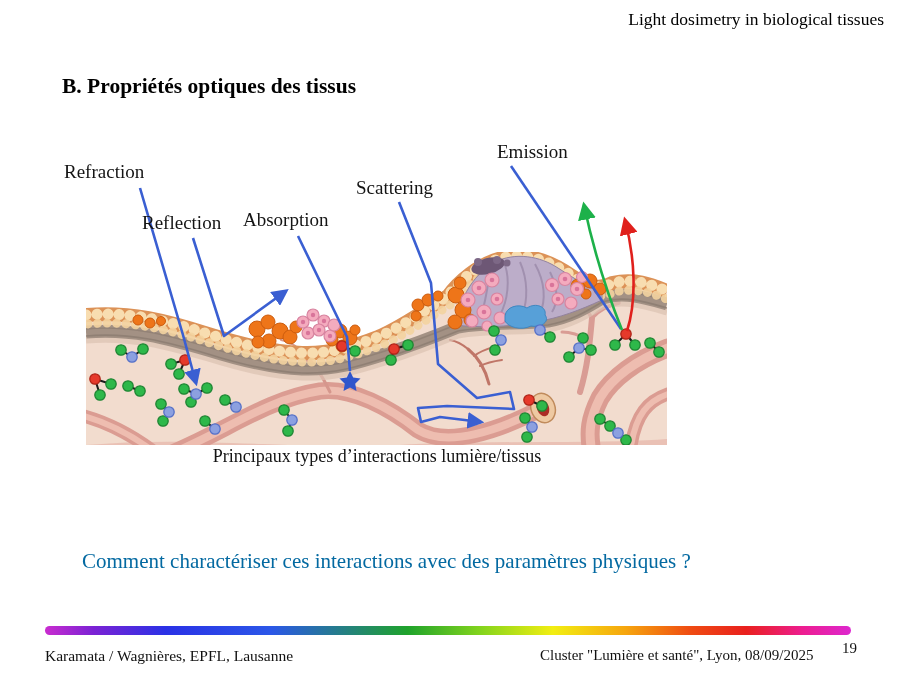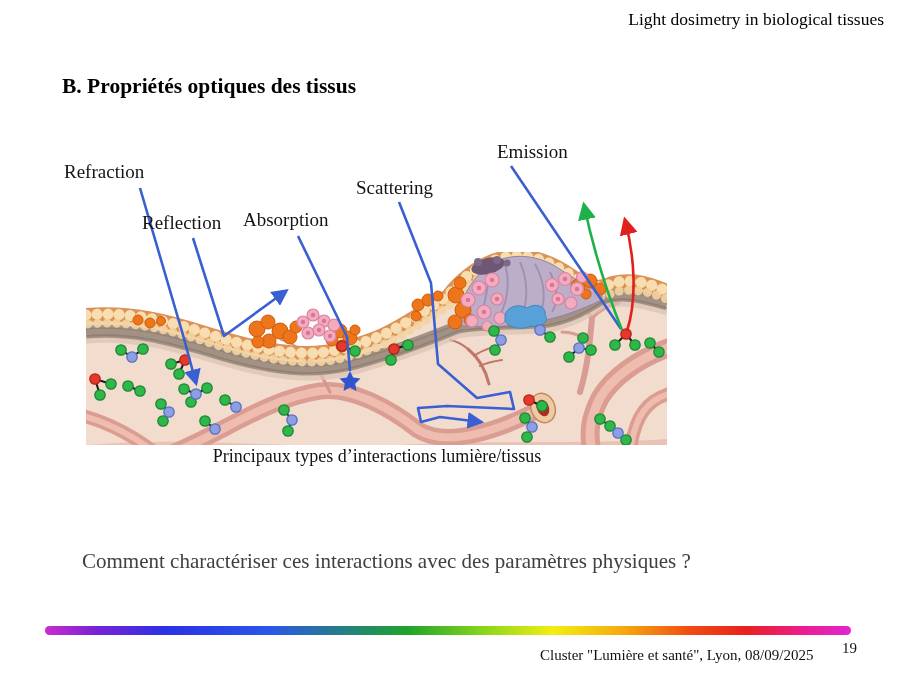--- a/index.html
+++ b/index.html
@@ -1,21 +1,21 @@
 <!DOCTYPE html>
 <html><head>
 <meta charset="utf-8">
 <style>
   html,body{margin:0;padding:0;background:#fff;}
   .slide{position:relative;width:900px;height:675px;background:#ffffff;overflow:hidden;
          font-family:"Liberation Serif","DejaVu Serif",serif;color:#111;}
   .abs{position:absolute;}
   .running-header{top:9px;right:16px;font-size:17.5px;color:#000;}
   .slide-title{top:74px;left:62px;font-size:21.5px;font-weight:bold;color:#000;}
-  .question{top:549px;left:82px;width:700px;font-size:21px;color:#404040;}
+  .question{top:549px;left:82px;width:700px;font-size:21px;color:#0369a1;}
   .rainbow{top:626px;left:45px;width:806px;height:9px;border-radius:5px;
     background:linear-gradient(90deg,#c92ccf 0%,#7b22d4 6%,#2a31e6 15%,#2b57e8 28%,#1fa32b 45%,#83d41d 54%,#f2ee12 63%,#f6a60e 72%,#ef4c12 80%,#e9201e 87%,#ed1d90 94%,#dd27cf 100%);}
   .footer-left{top:647px;left:45px;font-size:15.5px;}
   .footer-right{top:647px;left:540px;font-size:15px;}
   .page-number{top:640px;left:842px;font-size:15px;}
   svg text{font-family:"Liberation Serif","DejaVu Serif",serif;}
   .diag-label{font-size:19px;fill:#141414;}
   .caption{font-size:18px;fill:#141414;}
 </style>
 </head>
@@ -300,15 +300,16 @@
     <text class="diag-label" x="64" y="178">Refraction</text>
     <text class="diag-label" x="142" y="229">Reflection</text>
     <text class="diag-label" x="243" y="226">Absorption</text>
     <text class="diag-label" x="356" y="194">Scattering</text>
     <text class="diag-label" x="497" y="158">Emission</text>
     <text class="caption" x="377" y="462" text-anchor="middle">Principaux types d’interactions lumière/tissus</text>
   </svg>
 
   <div class="abs question">Comment charactériser ces interactions avec des paramètres physiques ?</div>
   <div class="abs rainbow"></div>
+  <div class="abs footer-left">Karamata / Wagnières, EPFL, Lausanne</div>
   <div class="abs footer-right">Cluster "Lumière et santé", Lyon, 08/09/2025</div>
   <div class="abs page-number">19</div>
 </div>
 
 </body></html>

